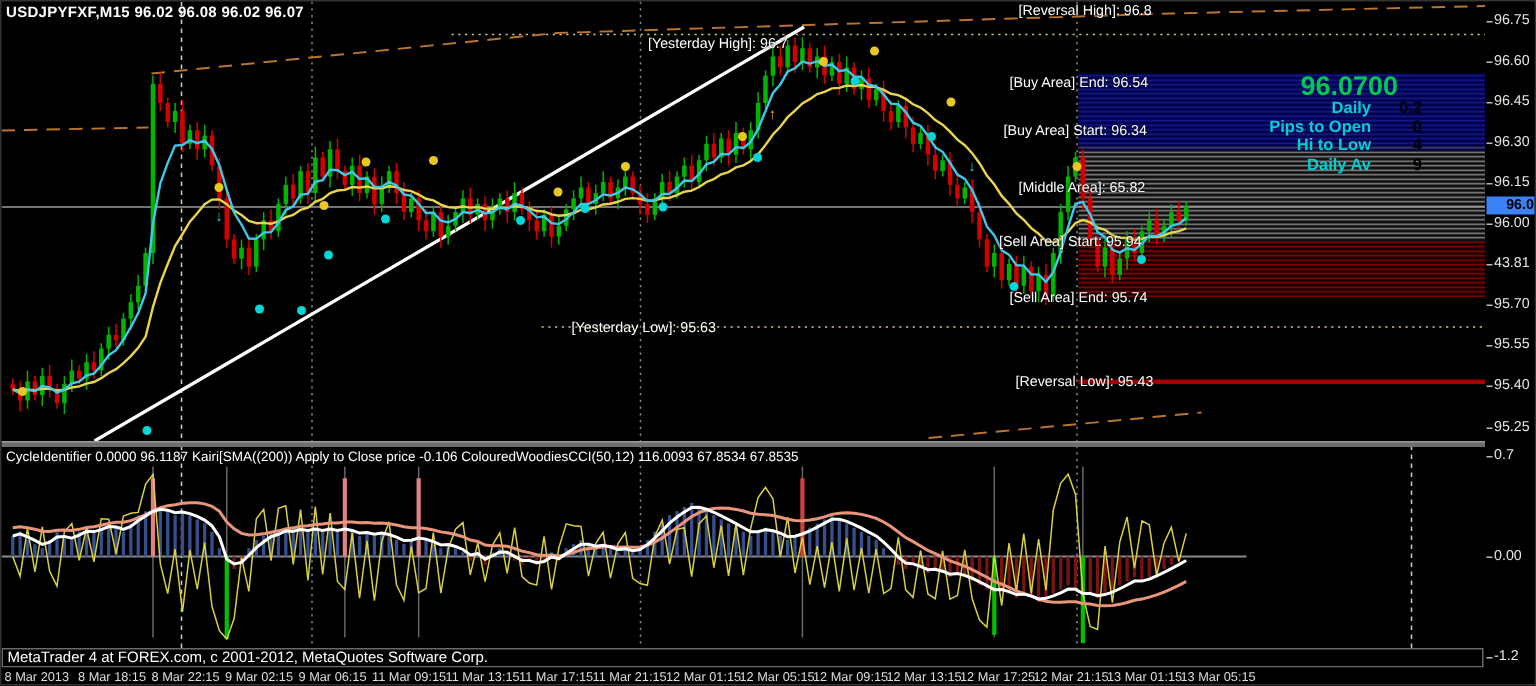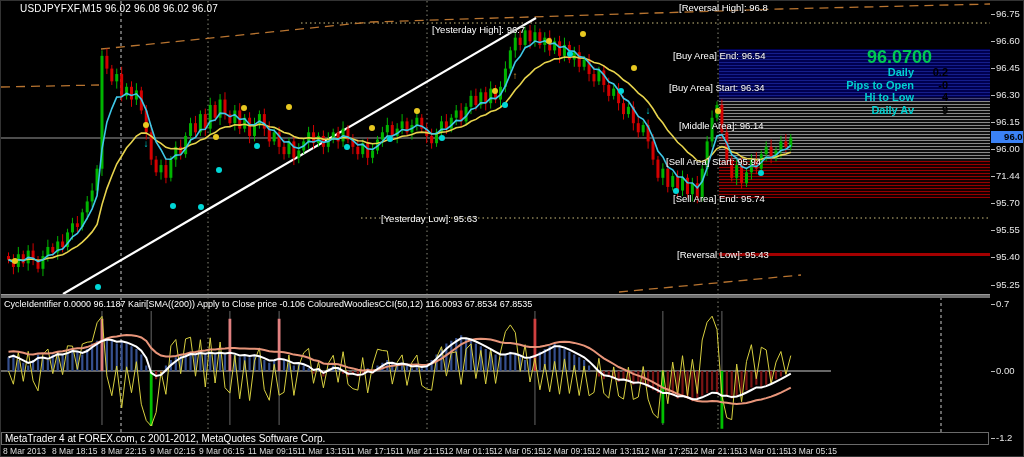--- a/index.html
+++ b/index.html
@@ -1,20 +1,20 @@
 <!DOCTYPE html>
 <html><head>
 <meta charset="utf-8">
 <style>
   html,body{margin:0;padding:0;background:#222;}
   .screen{position:relative;width:1024px;height:457px;background:#000;
     font-family:"Liberation Sans",sans-serif;overflow:hidden;border:1px solid #333;box-sizing:border-box;}
   .plot{position:absolute;left:0;top:0;width:989px;height:293px;border-right:1px solid #4a4a4a;}
   svg{position:absolute;left:0;top:0;}
-  .sym-header{position:absolute;left:19px;top:2px;color:#fff;font-size:10px;font-weight:normal;letter-spacing:.2px;z-index:30;}
+  .sym-header{position:absolute;left:3px;top:2px;color:#fff;font-size:10px;font-weight:bold;letter-spacing:.2px;z-index:30;}
   .lvl-label{position:absolute;color:#fff;font-size:9.5px;white-space:nowrap;z-index:25;text-shadow:0 0 2px #000;}
   .info-panel{position:absolute;top:47px;right:42px;width:250px;text-align:right;z-index:26;}
   .info-price{font-size:18px;font-weight:bold;color:#00c853;padding-right:16px;line-height:18px;}
   .info-row{display:flex;justify-content:flex-end;font-size:11px;font-weight:bold;line-height:12.5px;}
   .info-row .lab{color:#00d0d0;}
   .info-row .val{width:34px;text-align:right;}
   .axis{position:absolute;left:989px;top:0;width:35px;height:457px;background:#000;z-index:40;}
   .ptick{position:absolute;left:6px;color:#e6e6e6;font-size:9.5px;white-space:nowrap;}
   .ptick::before{content:"";position:absolute;left:-5px;top:6px;width:4px;height:1px;background:#bbb;}
   .cur-price{position:absolute;left:1px;width:50px;background:#3b82f6;color:#000;font-size:9.5px;font-weight:bold;
@@ -417,21 +417,21 @@
         <text x="145" y="146" fill="#00d8d8" font-size="10" text-anchor="middle">↓</text>
         <text x="647" y="113" fill="#00d8d8" font-size="10" text-anchor="middle">↓</text>
         <text x="514" y="78" fill="#e8a030" font-size="10" text-anchor="middle">↑</text>
       </svg>
     <div class="sym-header">USDJPYFXF,M15  96.02 96.08 96.02 96.07</div>
     <div id="levels">
         <div class="lvl-label" style="left: 678px; top: 1px;">[Reversal High]: 96.8</div>
         <div class="lvl-label" style="left: 383px; top: 23px; margin-left: 48px;">[Yesterday High]: 96.7</div>
         <div class="lvl-label" style="left: 672px; top: 49px;">[Buy Area] End: 96.54</div>
         <div class="lvl-label" style="left: 668px; top: 81px;">[Buy Area] Start: 96.34</div>
-        <div class="lvl-label" style="left: 678px; top: 119px;">[Middle Area]: 96.14</div>
+        <div class="lvl-label" style="left: 678px; top: 119px;">[Middle Area]: 65.82</div>
         <div class="lvl-label" style="left: 665px; top: 155px;">[Sell Area] Start: 95.94</div>
         <div class="lvl-label" style="left: 672px; top: 192px;">[Sell Area] End: 95.74</div>
         <div class="lvl-label" style="left: 380px; top: 212px;">[Yesterday Low]: 95.63</div>
         <div class="lvl-label" style="left: 676px; top: 248px;">[Reversal Low]: 95.43</div>
       </div>
 
     <div class="info-panel">
       <div class="info-price">96.0700</div>
       <div class="info-row">
         <span class="lab">Daily</span>
@@ -646,21 +646,21 @@
   </div>
 
   <div class="axis">
     <div id="pticks">
         <div class="ptick" style="top: 7px;">96.75</div>
         <div class="ptick" style="top: 34px;">96.60</div>
         <div class="ptick" style="top: 61px;">96.45</div>
         <div class="ptick" style="top: 88px;">96.30</div>
         <div class="ptick" style="top: 115px;">96.15</div>
         <div class="ptick" style="top: 142px;">96.00</div>
-        <div class="ptick" style="top: 169px;">71.44</div>
+        <div class="ptick" style="top: 169px;">43.81</div>
         <div class="ptick" style="top: 196px;">95.70</div>
         <div class="ptick" style="top: 223px;">95.55</div>
         <div class="ptick" style="top: 250px;">95.40</div>
         <div class="ptick" style="top: 278px;">95.25</div>
       </div>
     <div class="cur-price" style="top: 130px;">96.07</div>
     <div class="ptick" id="ind-ax-top" style="top:297px">0.7</div>
     <div class="ptick" id="ind-ax-zero" style="top:364px">0.00</div>
     <div class="ptick" id="ind-ax-bot" style="top:431px">-1.2</div>
   </div>

